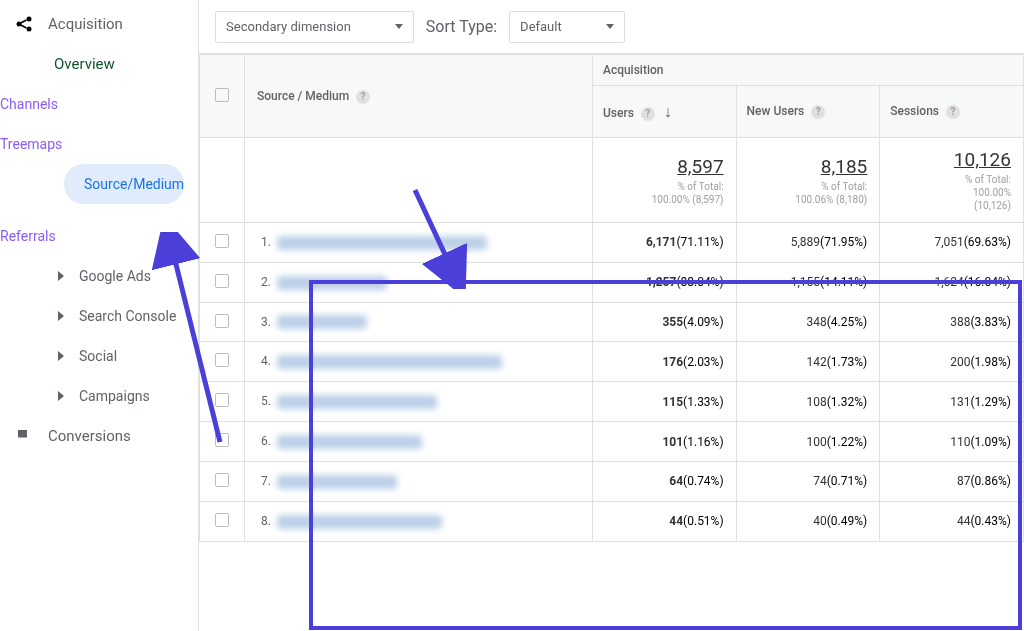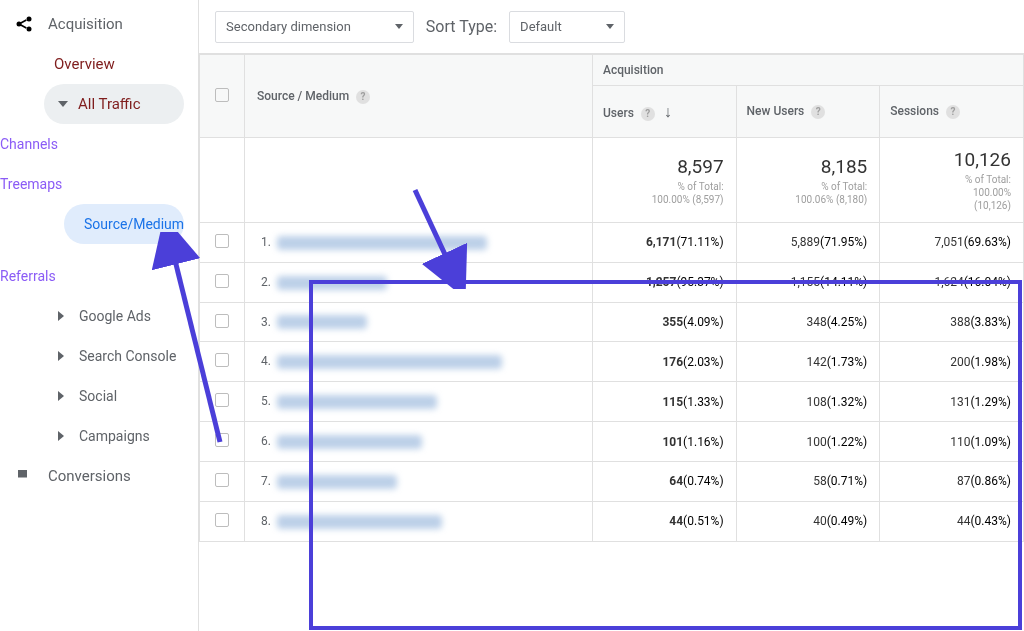--- a/index.html
+++ b/index.html
@@ -16,21 +16,21 @@
 
   
   .sidebar {
     width: 290px;
     background: #fff;
     padding-top: 4px;
   }
   .nav-row {
     display: flex; align-items: center;
     height: 40px;
-    color: #7f1d1d;
+    color: #14532d;
     font-size: 15px;
     cursor: pointer;
     position: relative;
   }
   .nav-row.top { font-weight: 400; color: #5f6368; }
   .nav-row.top .icon-slot { width: 48px; display:flex; justify-content:center; }
   .nav-row.group { padding-left: 54px; }
   .nav-row.group.pill {
     background: #eceff1;
     border-radius: 20px;
@@ -123,21 +123,21 @@
     display:inline-block; width:14px;height:14px; line-height:14px;
     text-align:center; border-radius:50%;
     background:#e0e0e0; color:#9e9e9e; font-size:10px; font-weight:bold;
     margin-left:4px;
   }
   td { padding:0; }
   td.cb-cell { width:40px; text-align:center; vertical-align:middle; }
   .cb { width:14px;height:14px; border:1px solid #bdbdbd; border-radius:2px; display:inline-block; }
   .totals td.dim { }
   .totals td.metric { text-align:right; padding:10px 12px; color:#333; }
-  .total-num { display:block; font-size:19px; color:#333; font-weight:400; }
+  .total-num { display:block; font-size:19px; color:#333; font-weight:400;text-decoration:underline; }
   .total-sub { display:block; font-size:10px; color:#9e9e9e; margin-top:2px; line-height:1.3; white-space:pre-line; }
   tr.data-row td.dim { padding:12px 10px; }
   tr.data-row td.dim .idx { color:#5f6368; margin-right:6px; display:inline-block; width:16px; text-align:right;}
   tr.data-row td.dim .blur {
     display:inline-block; height:14px; border-radius:4px;
     background:#bcd0e8; filter: blur(3px); vertical-align:middle;
   }
   td.metric { text-align:right; padding:12px 12px; white-space:nowrap; }
   .val { color:#333; }
   .val.bold { font-weight:700; }
@@ -174,24 +174,20 @@
             <rect x="6" y="11" width="10" height="2" transform="rotate(28 6 12)"></rect>
           </svg>
       </span>
       <span>Acquisition</span>
     </div>
 
     <div class="nav-row group">
       <span>Overview</span>
     </div>
 
-    <div class="nav-row group pill">
-      <span class="tri"></span>
-      <span>All Traffic</span>
-    </div>
 
     <div class="nav-row sub">
       <span>Channels</span>
     </div>
     <div class="nav-row sub">
       <span>Treemaps</span>
     </div>
     <div class="nav-row sub pill">
       <span>Source/Medium</span>
     </div>
@@ -303,21 +299,21 @@
         <tr class="data-row">
               <td class="cb-cell"><span class="cb"></span></td>
               <td class="dim"><span class="idx">1.</span><span class="blur" style="width:210px"></span></td>
               <td class="metric"><span class="val bold">6,171</span><span class="pct">(71.11%)</span></td>
               <td class="metric"><span class="val">5,889</span><span class="pct">(71.95%)</span></td>
               <td class="metric"><span class="val">7,051</span><span class="pct">(69.63%)</span></td>
             </tr>
             <tr class="data-row">
               <td class="cb-cell"><span class="cb"></span></td>
               <td class="dim"><span class="idx">2.</span><span class="blur" style="width:110px"></span></td>
-              <td class="metric"><span class="val bold">1,257</span><span class="pct">(95.37%)</span></td>
+              <td class="metric"><span class="val bold">1,257</span><span class="pct">(88.04%)</span></td>
               <td class="metric"><span class="val">1,155</span><span class="pct">(14.11%)</span></td>
               <td class="metric"><span class="val">1,624</span><span class="pct">(16.04%)</span></td>
             </tr>
             <tr class="data-row">
               <td class="cb-cell"><span class="cb"></span></td>
               <td class="dim"><span class="idx">3.</span><span class="blur" style="width:90px"></span></td>
               <td class="metric"><span class="val bold">355</span><span class="pct">(4.09%)</span></td>
               <td class="metric"><span class="val">348</span><span class="pct">(4.25%)</span></td>
               <td class="metric"><span class="val">388</span><span class="pct">(3.83%)</span></td>
             </tr>
@@ -339,21 +335,21 @@
               <td class="cb-cell"><span class="cb"></span></td>
               <td class="dim"><span class="idx">6.</span><span class="blur" style="width:145px"></span></td>
               <td class="metric"><span class="val bold">101</span><span class="pct">(1.16%)</span></td>
               <td class="metric"><span class="val">100</span><span class="pct">(1.22%)</span></td>
               <td class="metric"><span class="val">110</span><span class="pct">(1.09%)</span></td>
             </tr>
             <tr class="data-row">
               <td class="cb-cell"><span class="cb"></span></td>
               <td class="dim"><span class="idx">7.</span><span class="blur" style="width:120px"></span></td>
               <td class="metric"><span class="val bold">64</span><span class="pct">(0.74%)</span></td>
-              <td class="metric"><span class="val">58</span><span class="pct">(0.71%)</span></td>
+              <td class="metric"><span class="val">74</span><span class="pct">(0.71%)</span></td>
               <td class="metric"><span class="val">87</span><span class="pct">(0.86%)</span></td>
             </tr>
             <tr class="data-row">
               <td class="cb-cell"><span class="cb"></span></td>
               <td class="dim"><span class="idx">8.</span><span class="blur" style="width:165px"></span></td>
               <td class="metric"><span class="val bold">44</span><span class="pct">(0.51%)</span></td>
               <td class="metric"><span class="val">40</span><span class="pct">(0.49%)</span></td>
               <td class="metric"><span class="val">44</span><span class="pct">(0.43%)</span></td>
             </tr>
           </tbody>

